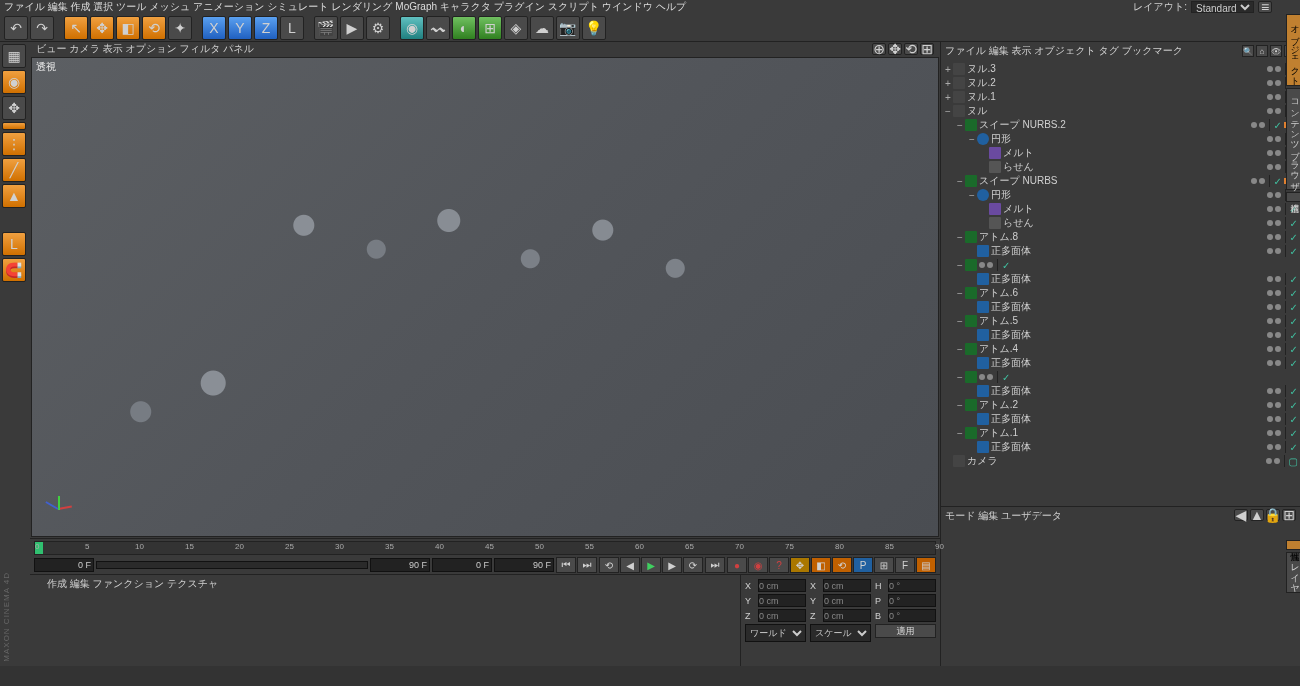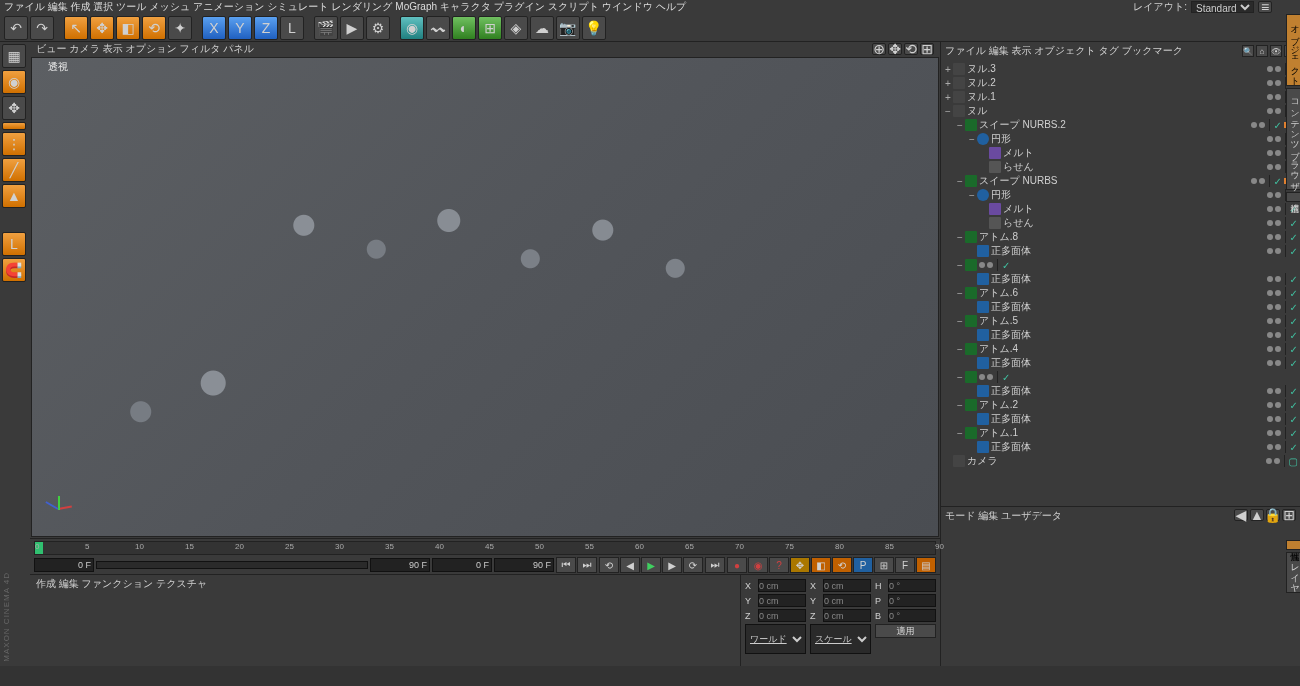--- a/index.html
+++ b/index.html
@@ -22,21 +22,21 @@
 
 
 .main { display: flex; height: calc(686px - 14px - 28px - 20px); }
 .left-tools { width: 30px; background: #3a3a3a; display: flex; flex-direction: column; gap: 2px; padding: 2px; }
 .left-tools .tbtn { width: 24px; height: 24px; }
 
 
 .center { flex: 1; display: flex; flex-direction: column; background: #3a3a3a; }
 .view-menus { height: 14px; display: flex; align-items: center; gap: 8px; padding: 0 6px; font-size: 10px; }
 .viewport { flex: 1; background: #555; position: relative; border: 1px solid #222; margin: 1px; overflow: hidden; }
-.viewport-label { position: absolute; top: 2px; left: 16px; font-size: 10px; color: #eee; }
+.viewport-label { position: absolute; top: 2px; left: 4px; font-size: 10px; color: #eee; }
 .axis-gizmo { position: absolute; bottom: 6px; left: 6px; width: 40px; height: 40px; }
 .axis-gizmo .x { position: absolute; bottom: 20px; left: 20px; width: 14px; height: 2px; background: #d04040; transform-origin: left center; transform: rotate(-10deg); }
 .axis-gizmo .y { position: absolute; bottom: 20px; left: 20px; width: 2px; height: 14px; background: #40d040; top: 6px; }
 .axis-gizmo .z { position: absolute; bottom: 20px; left: 20px; width: 14px; height: 2px; background: #4060d0; transform-origin: left center; transform: rotate(210deg); }
 
 
 .vp-bg { position:absolute; inset:0; background:
   radial-gradient(circle at 30% 35%, #8a8f96 0 10px, transparent 11px),
   radial-gradient(circle at 38% 40%, #777c83 0 9px, transparent 10px),
   radial-gradient(circle at 46% 34%, #888d94 0 11px, transparent 12px),
@@ -62,28 +62,28 @@
 .tl-controls .sp { flex: 1; height: 8px; background: #2a2a2a; border: 1px solid #111; }
 .play-btns { display: flex; gap: 1px; }
 .play-btns .pb { width: 20px; height: 16px; background: #4a4a4a; border: 1px solid #222; display:flex; align-items:center; justify-content:center; font-size:10px; cursor:pointer; }
 .rec-btns .pb.r { color:#d04040; }
 .rec-btns .pb.y { background:#aa7700; }
 .rec-btns .pb.o { background:#c06000; }
 .rec-btns .pb.b { background:#2060a0; }
 
 
 .lower { height: 92px; display: flex; background: #3a3a3a; border-top: 1px solid #222; }
-.lower-left { flex: 1; }
+.lower-left { flex: 1; margin-left: 11px; }
 .lower-left .tabs { display:flex; gap:8px; padding:2px 6px; font-size:10px; }
 .coord-panel { width: 200px; border-left: 1px solid #222; padding: 4px; }
 .coord-row { display: flex; gap: 4px; margin-bottom: 2px; align-items:center; }
 .coord-row label { width: 12px; font-size: 9px; }
 .coord-row input { width: 48px; background: #222; color: #888; border: 1px solid #111; font-size: 9px; height: 13px; }
 .coord-bot { display:flex; gap:4px; }
-.coord-bot select { flex:1; background:#2a2a2a; color:#ccc; border:1px solid #111; font-size:9px; height:30px;text-decoration:underline; }
+.coord-bot select { flex:1; background:#2a2a2a; color:#ccc; border:1px solid #111; font-size:9px; height:18px; }
 .coord-bot button { flex:1; background:#4a4a4a; color:#ddd; border:1px solid #222; font-size:9px; height:14px; }
 
 
 .right { width: 360px; background: #3a3a3a; border-left: 1px solid #222; display: flex; flex-direction: column; }
 .right-top { flex: 1; overflow:auto; }
 .om-menus { display:flex; gap:6px; padding:2px 4px; font-size:10px; align-items:center; }
 .om-menus .r { margin-left:auto; display:flex; gap:2px; }
 .om-menus .r .mi { width:12px; height:12px; background:#4a4a4a; border:1px solid #222; display:flex; align-items:center; justify-content:center; font-size:8px; }
 .tree { padding: 2px 0; font-size: 10px; }
 .tree-row { display: flex; align-items: center; height: 14px; padding-left: 2px; cursor: pointer; }

